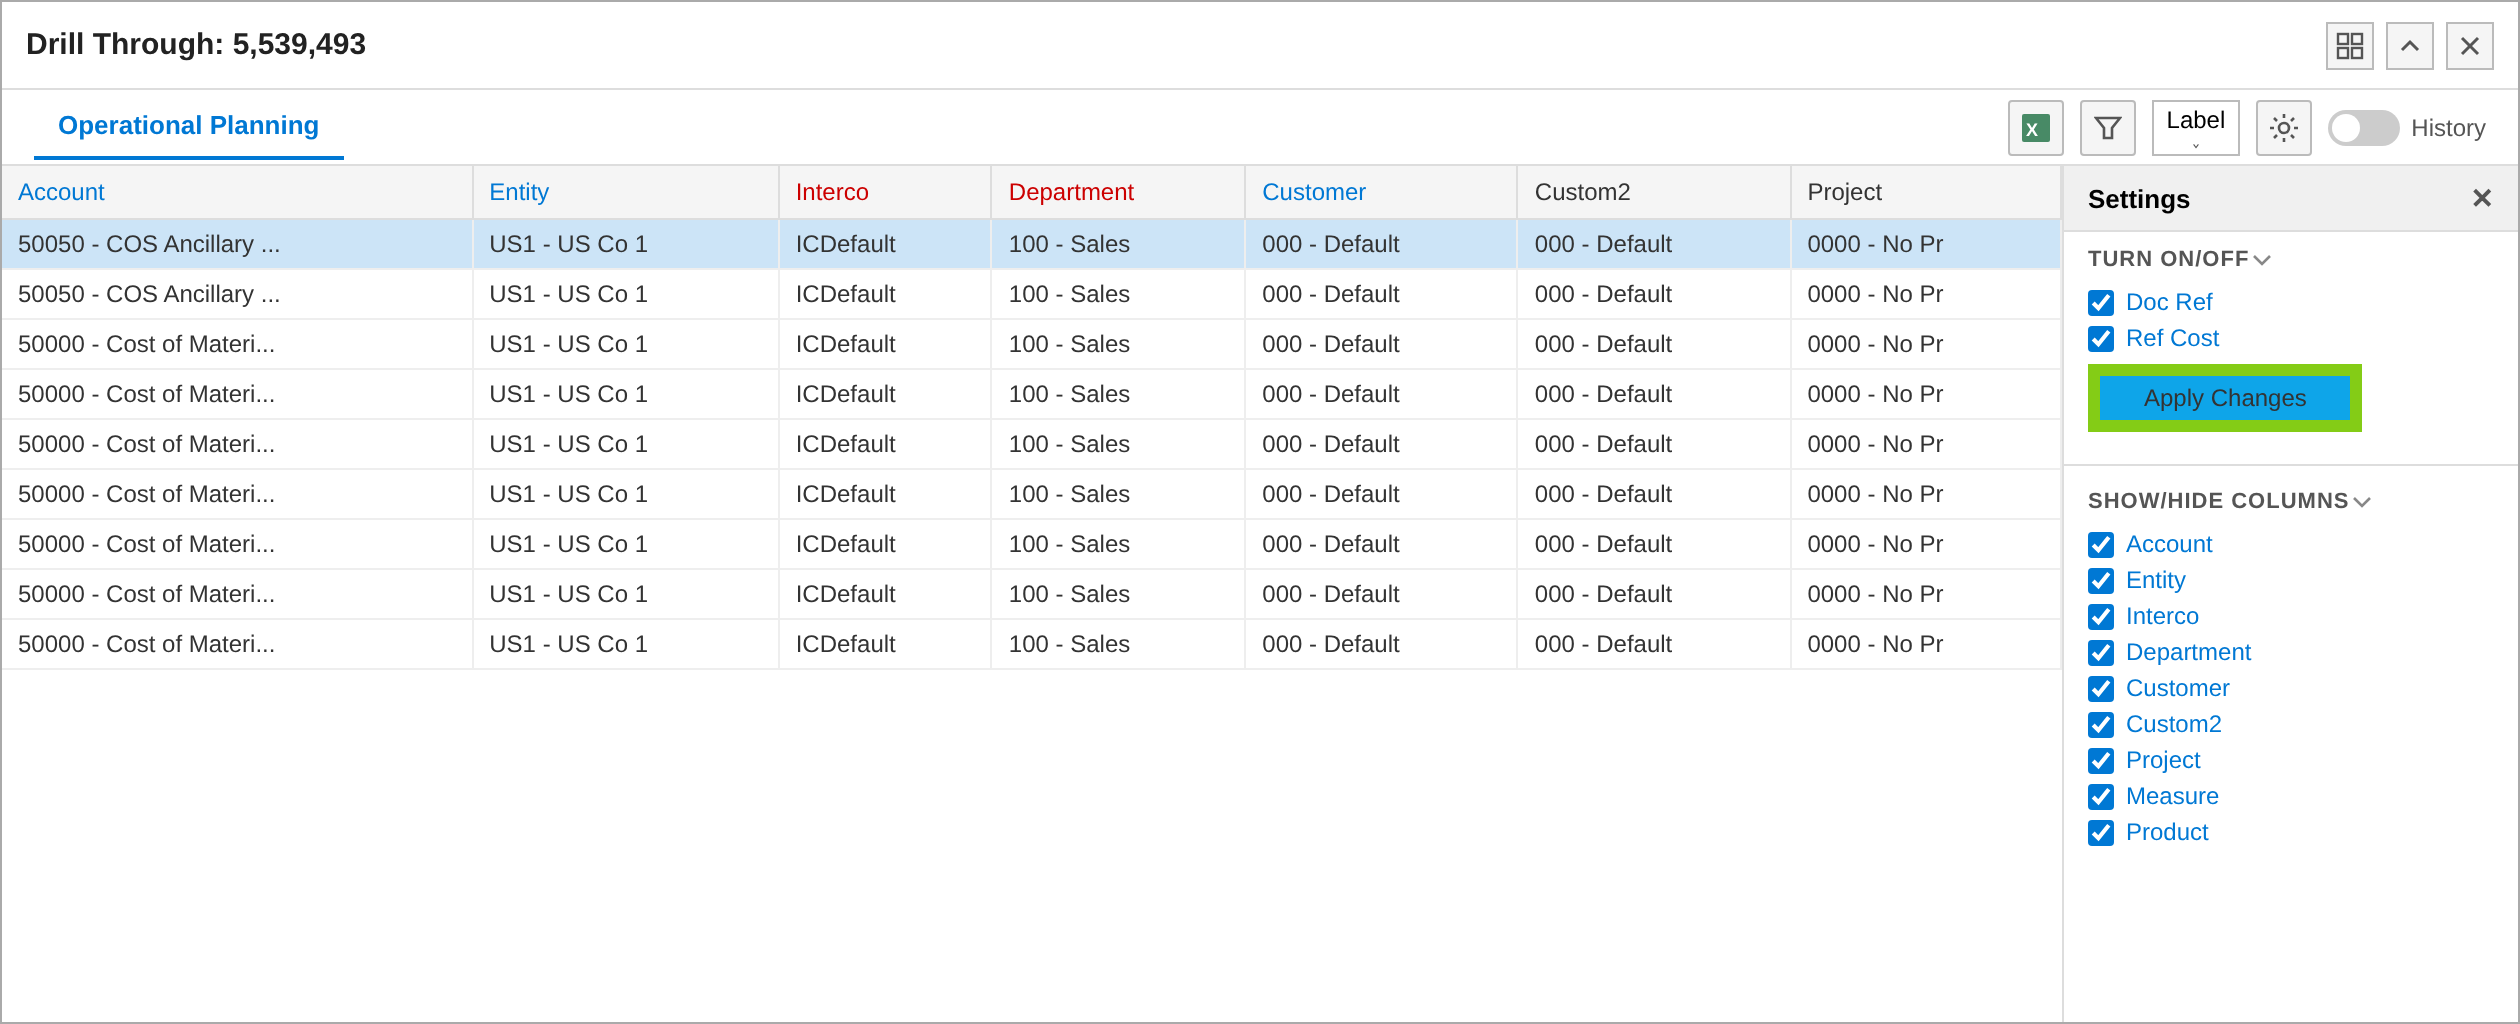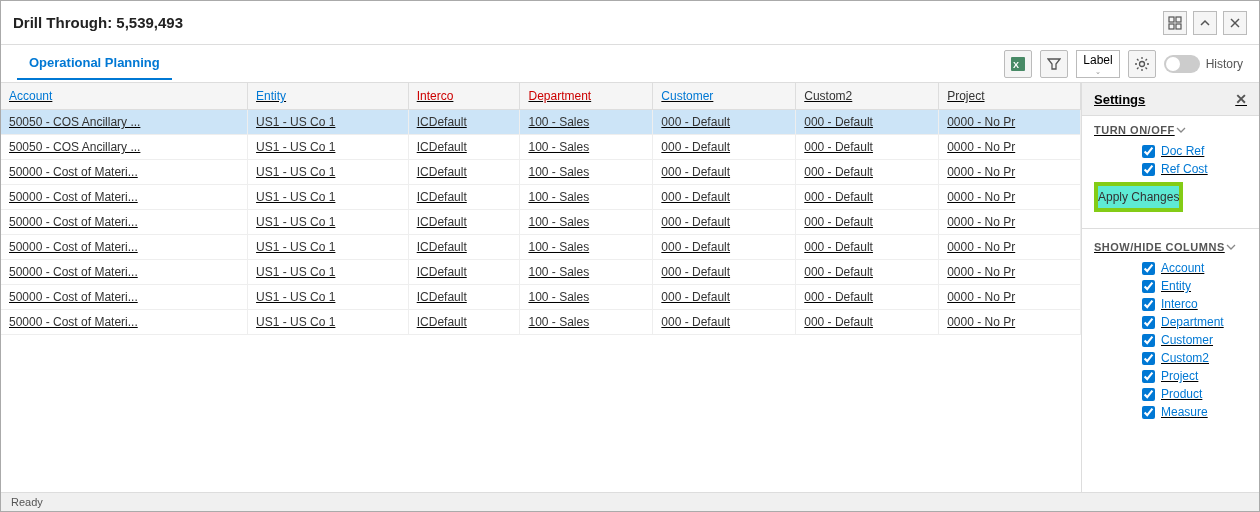--- a/index.html
+++ b/index.html
@@ -133,21 +133,20 @@
       border-radius: 50%;
       position: absolute;
       top: 2px;
       left: 2px;
     }
 
     .main-content {
       display: flex;
       flex: 1;
       overflow: hidden;
-      text-decoration: underline;
     }
 
     .table-container {
       flex: 1;
       overflow: auto;
       position: relative;
     }
 
     table {
       width: 100%;
@@ -195,21 +194,21 @@
     .status-bar {
       background: #f0f0f0;
       padding: 3px 10px;
       font-size: 11px;
       color: #555;
       border-top: 1px solid #ddd;
     }
 
     
     .settings-panel {
-      width: 178px;
+      width: 228px;
       border-left: 1px solid #ddd;
       background: #fff;
       display: flex;
       flex-direction: column;
       overflow-y: auto;
     }
 
     .settings-header {
       display: flex;
       align-items: center;
@@ -248,33 +247,32 @@
       margin: 4px 0;
     }
 
     .checkbox-item {
       display: flex;
       align-items: center;
       gap: 6px;
       padding: 2px 0;
       font-size: 12px;
       color: #333;
-      margin-left: 48px;
     }
 
     .checkbox-item input[type="checkbox"] {
       accent-color: #0078d4;
       width: 13px;
       height: 13px;
     }
 
     .apply-btn {
-      background: #5eead4;
-      border: 4px solid #84cc16;
-      padding: 4px 0;
+      background: #0ea5e9;
+      border: 6px solid #84cc16;
+      padding: 4px 22px;
       font-size: 12px;
       cursor: pointer;
       margin: 4px 0;
       color: #333;
     }
   </style>
 </head>
 <body>
 
 <div class="window">
@@ -494,28 +492,25 @@
             </div>
             <div class="checkbox-item">
               <input type="checkbox" id="col-cb-5" checked="" style="">
               <label for="col-cb-5" style="cursor: pointer; color: rgb(0, 120, 212);">Custom2</label>
             </div>
             <div class="checkbox-item">
               <input type="checkbox" id="col-cb-6" checked="" style="">
               <label for="col-cb-6" style="cursor: pointer; color: rgb(0, 120, 212);">Project</label>
             </div>
             <div class="checkbox-item">
+              <input type="checkbox" id="col-cb-8" checked="" style="">
+              <label for="col-cb-8" style="cursor: pointer; color: rgb(0, 120, 212);">Measure</label>
+            </div>
+            <div class="checkbox-item">
               <input type="checkbox" id="col-cb-7" checked="" style="">
               <label for="col-cb-7" style="cursor: pointer; color: rgb(0, 120, 212);">Product</label>
             </div>
-            <div class="checkbox-item">
-              <input type="checkbox" id="col-cb-8" checked="" style="">
-              <label for="col-cb-8" style="cursor: pointer; color: rgb(0, 120, 212);">Measure</label>
-            </div>
           </div>
       </div>
     </div>
   </div>
 
-  <div class="status-bar">
-    <span>Ready</span>
-  </div>
 </div>
 
 </body></html>

